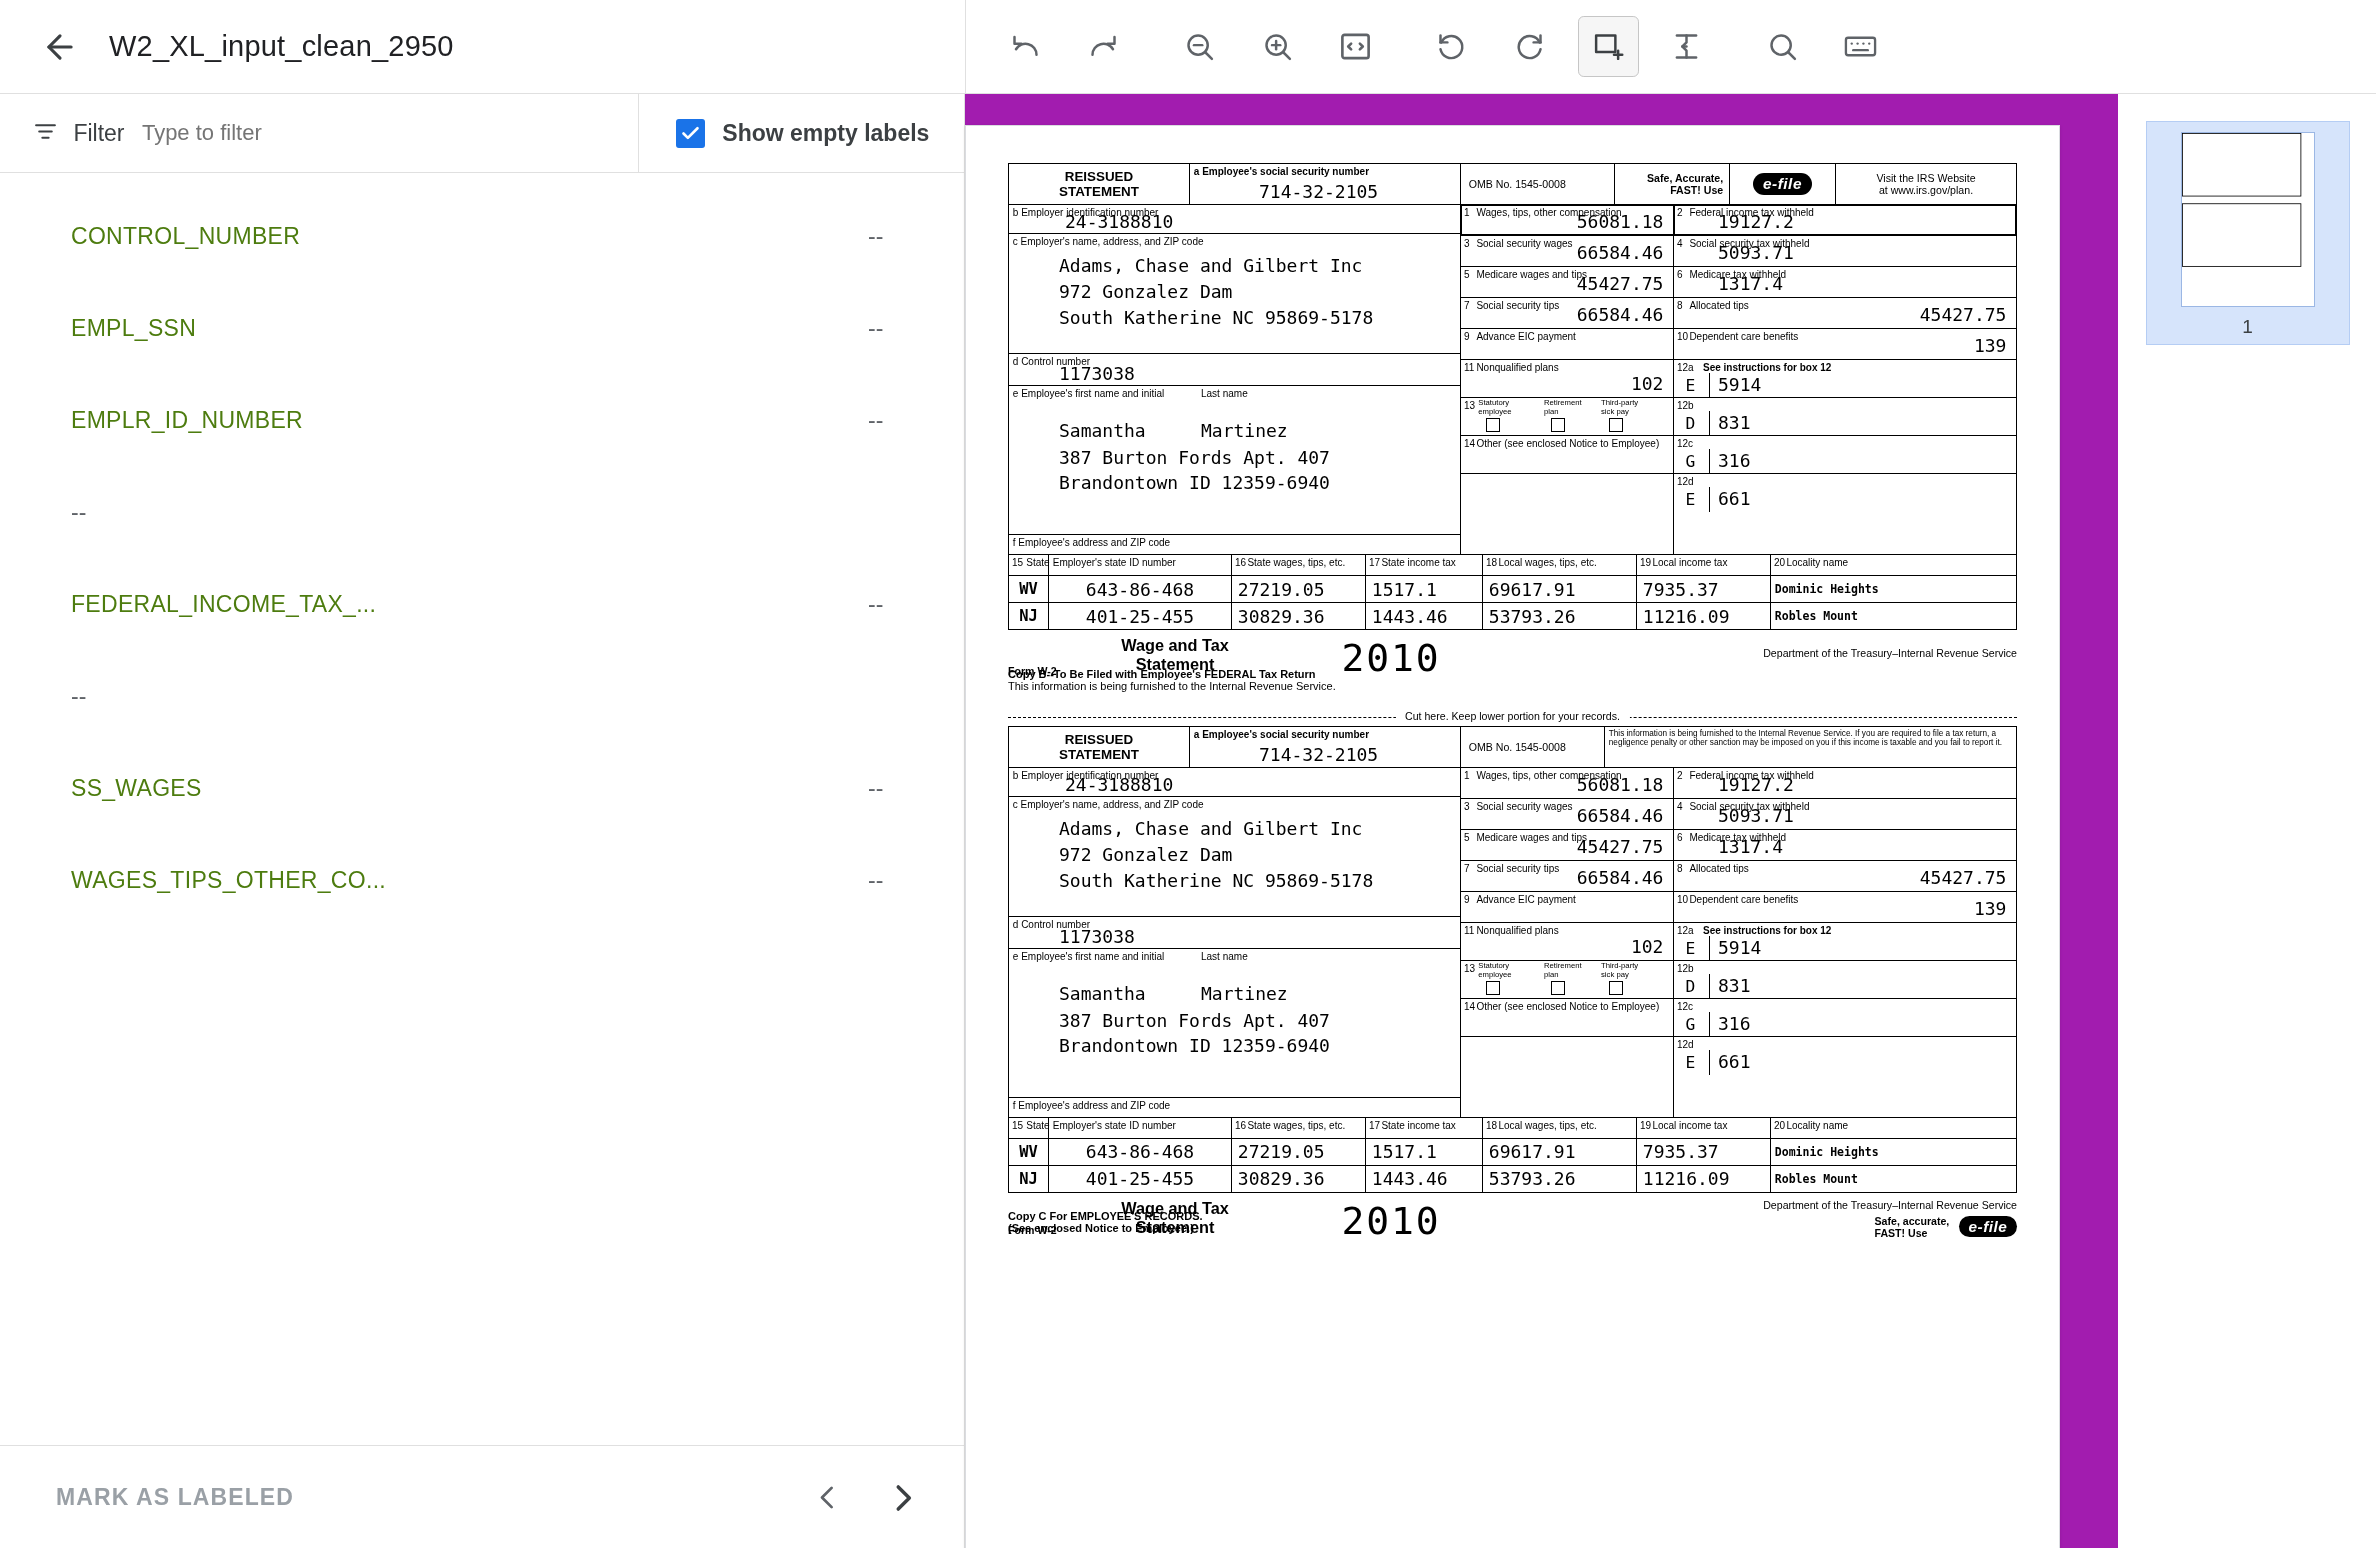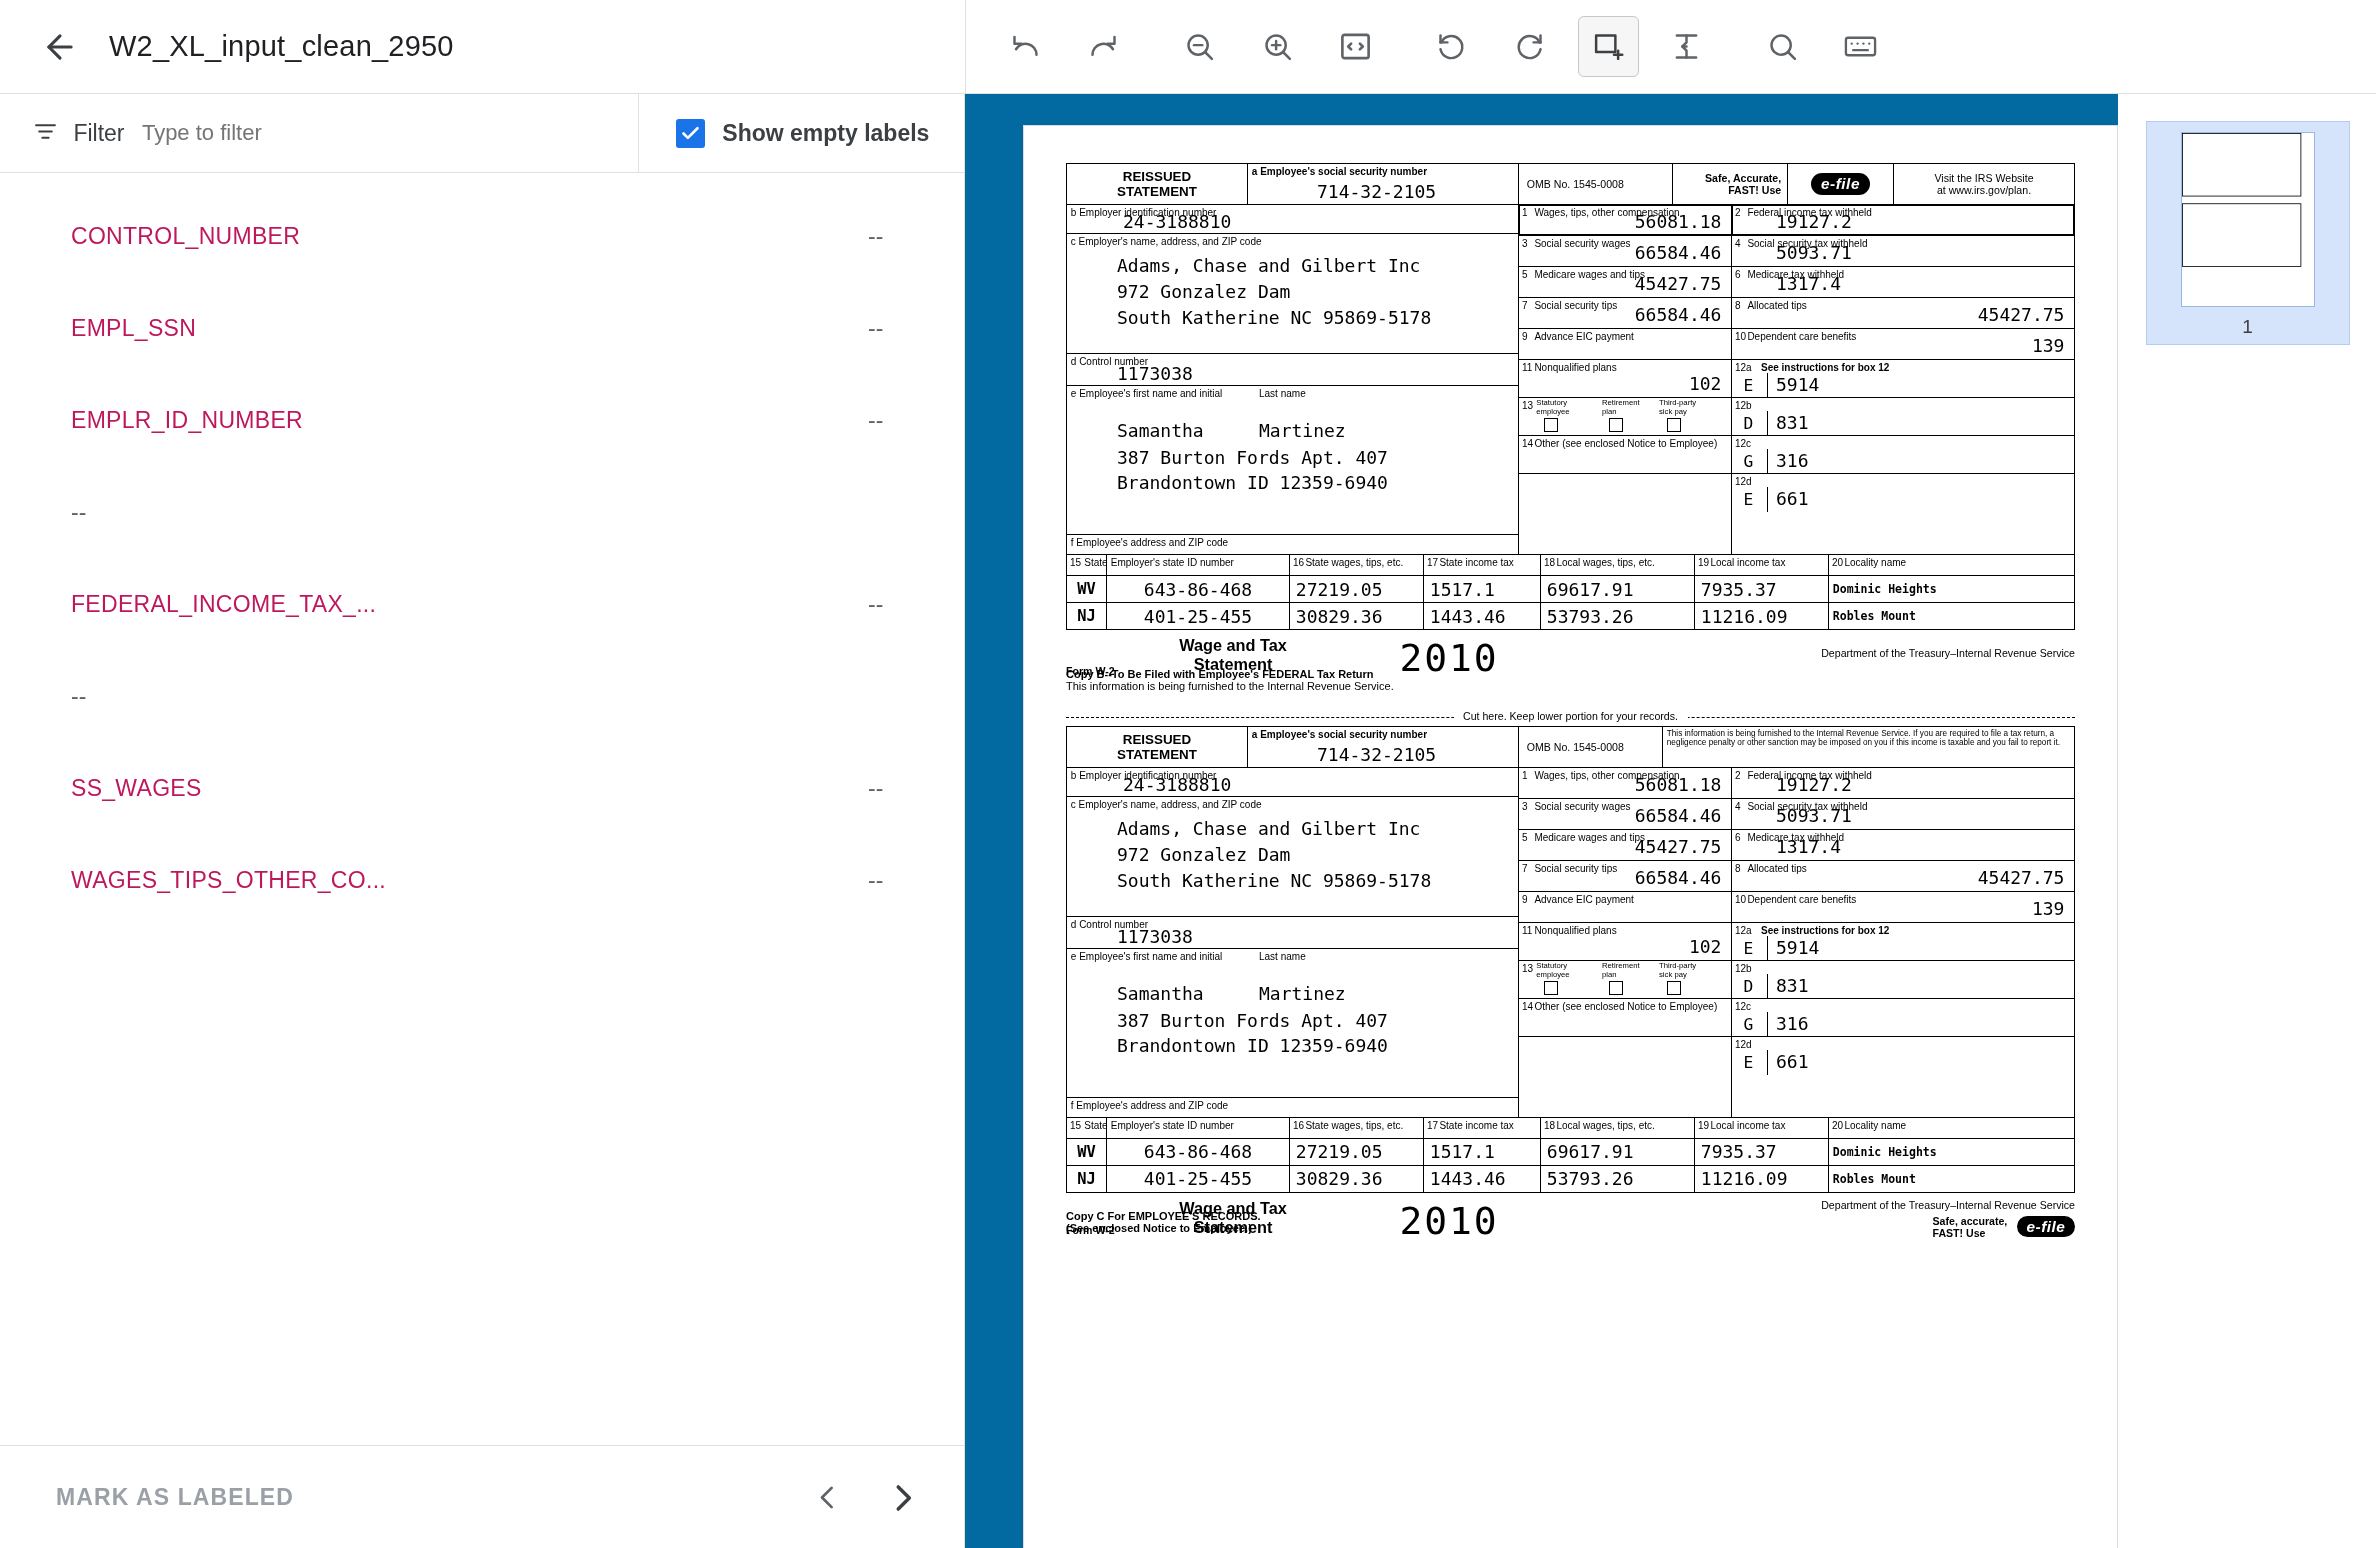--- a/index.html
+++ b/index.html
@@ -33,30 +33,30 @@
   .filter-left { width: 639px; display:flex; align-items:center; gap: 15.4px; padding-left: 33px; height:100%; border-right:1px solid #e0e0e0;}
   .filter-label { font-size: 23px; color:#3c4043; }
   .filter-input { border:none; outline:none; font-size: 22px; color:#9aa0a6; background:transparent; width: 403px; font-family:"Liberation Sans", sans-serif; }
   .filter-right { flex:1; display:flex; align-items:center; gap:17.3px; padding-left: 37px; text-align: right; }
   .checkbox { width: 29px; height:29px; background:#1a73e8; border-radius:2.9px; display:flex; align-items:center; justify-content:center; }
   .checkbox svg { display:block; }
   .chk-label { font-size: 23px; color:#3c4043; font-weight:600; }
 
   .label-list { flex:1 1 auto; overflow:hidden; padding-top: 17.3px; }
   .label-item { display:flex; align-items:center; height: 92px; padding: 0 38px 0 71px; }
-  .label-name { flex: 1 1 auto; font-size: 23px; color:#be185d; letter-spacing:0.3px; white-space:nowrap; overflow:hidden; text-overflow:ellipsis; padding-right: 29px; }
+  .label-name { flex: 1 1 auto; font-size: 23px; color:#4d7c0f; letter-spacing:0.3px; white-space:nowrap; overflow:hidden; text-overflow:ellipsis; padding-right: 29px; }
   .label-value { width: 58px; font-size: 23px; color:#5f6368; }
 
   .sidebar-footer { height: 104px; flex:0 0 104px; border-top:1px solid #e0e0e0; display:flex; align-items:center; justify-content:space-between; padding: 0 42px 0 56px; }
   .mark-btn { font-size: 23px; letter-spacing: 1.1px; color:#9aa0a6; font-weight:600; cursor:pointer; }
   .nav-btns { display:flex; align-items:center; gap: 38px; color:#5f6368; }
   .nav-btn { width:38px; height:38px; display:flex; align-items:center; justify-content:center; cursor:pointer; }
 
   
-  .viewer { flex:1 1 auto; background:#0369a1; display:flex; justify-content:flex-end; padding: 31px 0 0 0; min-width:0; }
+  .viewer { flex:1 1 auto; background:#a21caf; display:flex; justify-content:flex-start; padding: 31px 0 0 0; min-width:0; }
   .page-wrap { width: 1095px; height: 1431px; background:#ffffff; border:1px solid #dadce0; box-shadow: 0 1px 2.9px rgba(0,0,0,.12); padding: 37px 42px; }
 
   
   .thumbs { width: 259px; flex:0 0 259px; background:#fff; padding: 27px 0 0 0; display:flex; flex-direction:column; align-items:center; }
   .thumb { width: 204px; background:#d6e4fb; border: 1px solid #b5cdf4; padding: 9.6px 9.6px 5.8px; display:flex; flex-direction:column; align-items:center; cursor:pointer;}
   .thumb-page { width: 134px; height: 175px; background:#fff; border:1px solid #9bb7e4; overflow:hidden; }
   .thumb-num { font-size: 19px; color:#3c4043; margin-top: 9.6px; }
   .mini { transform: scale(0.118); transform-origin: top left; width: 1011px; }
 
   

